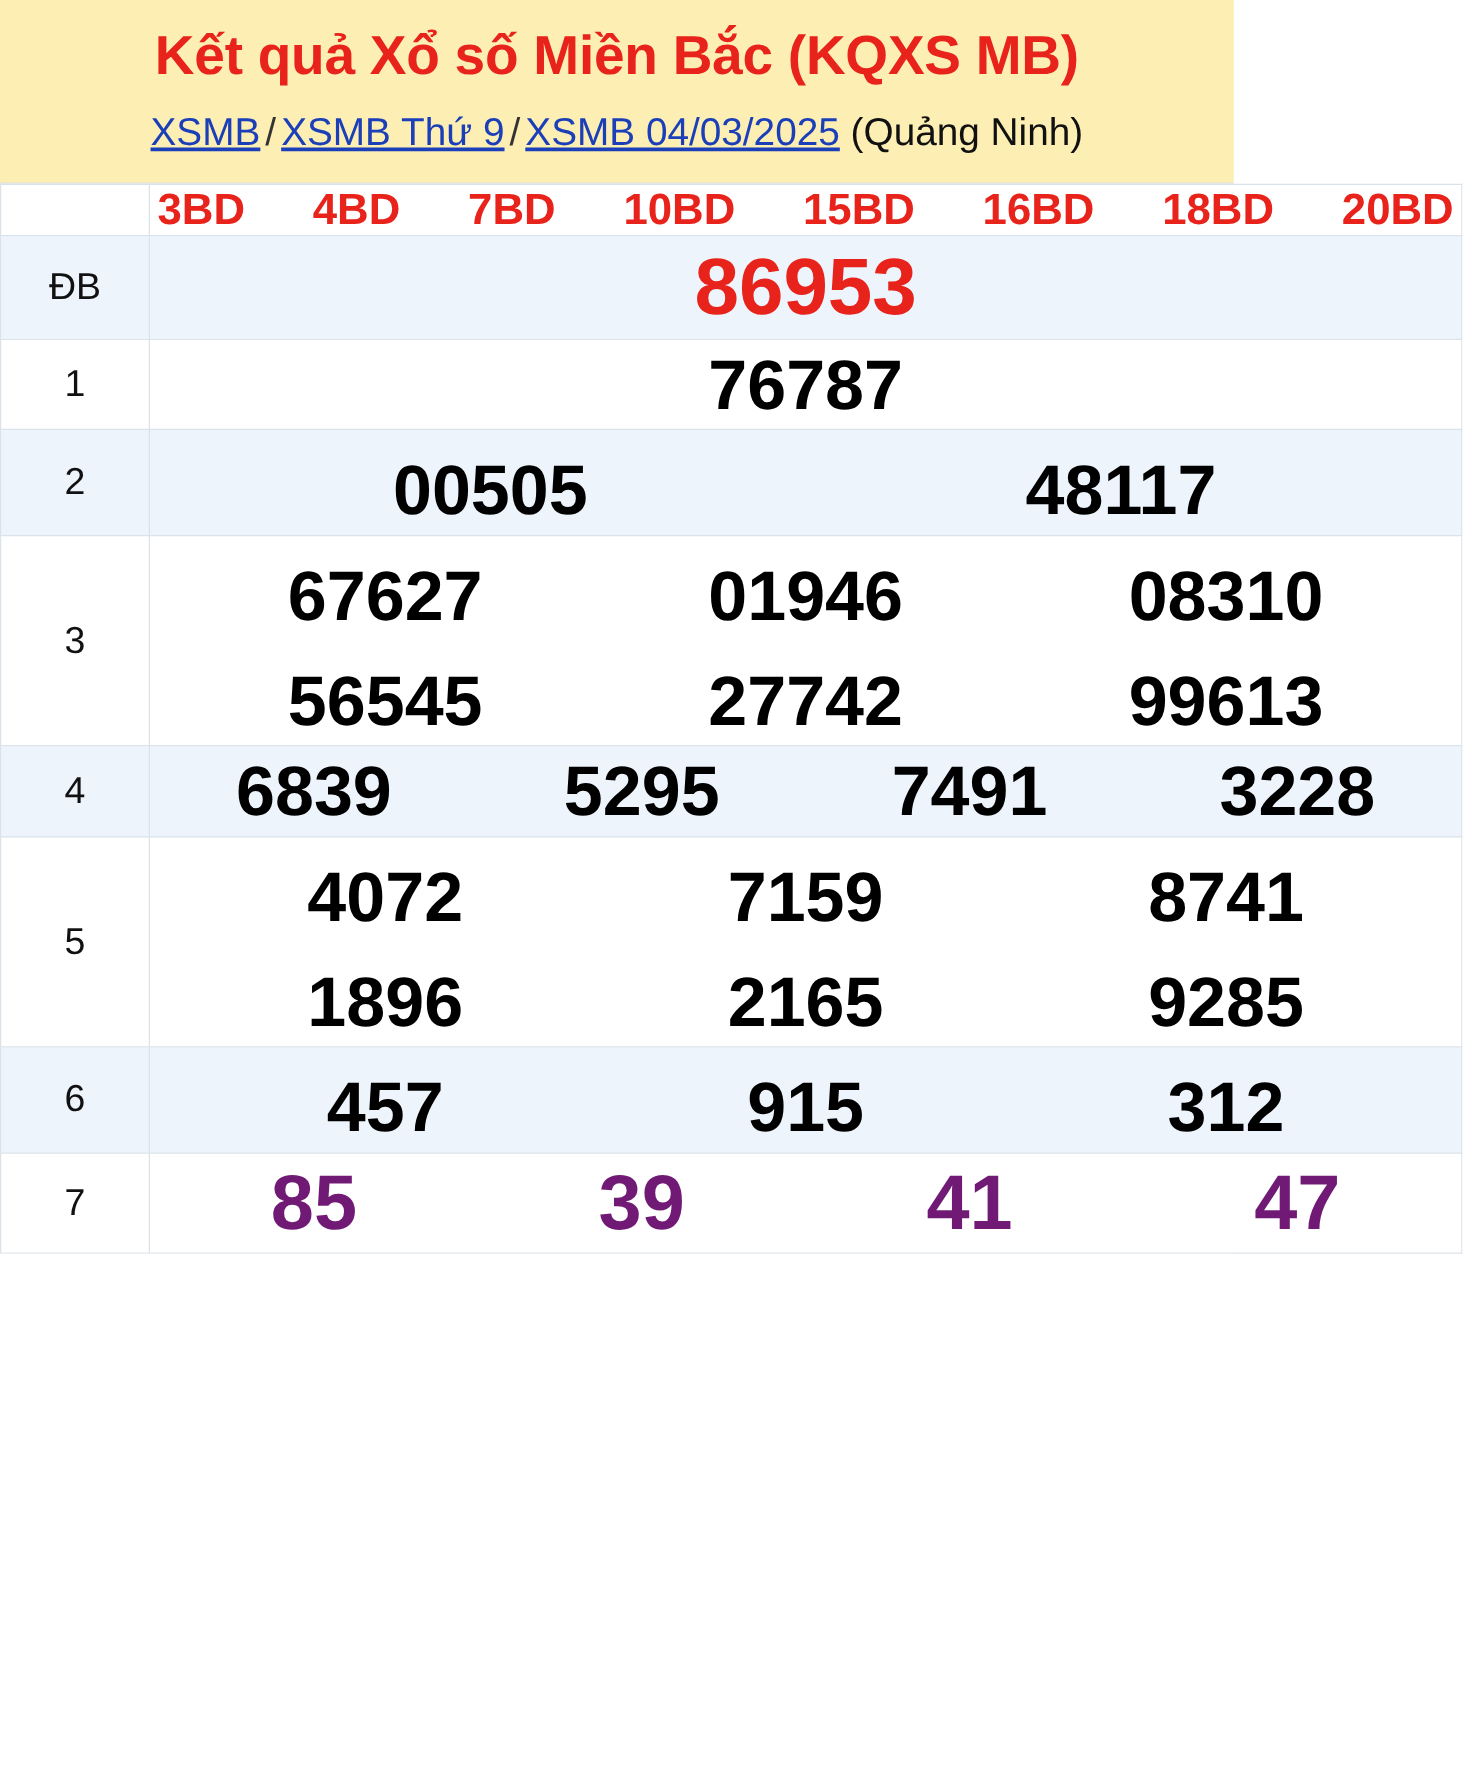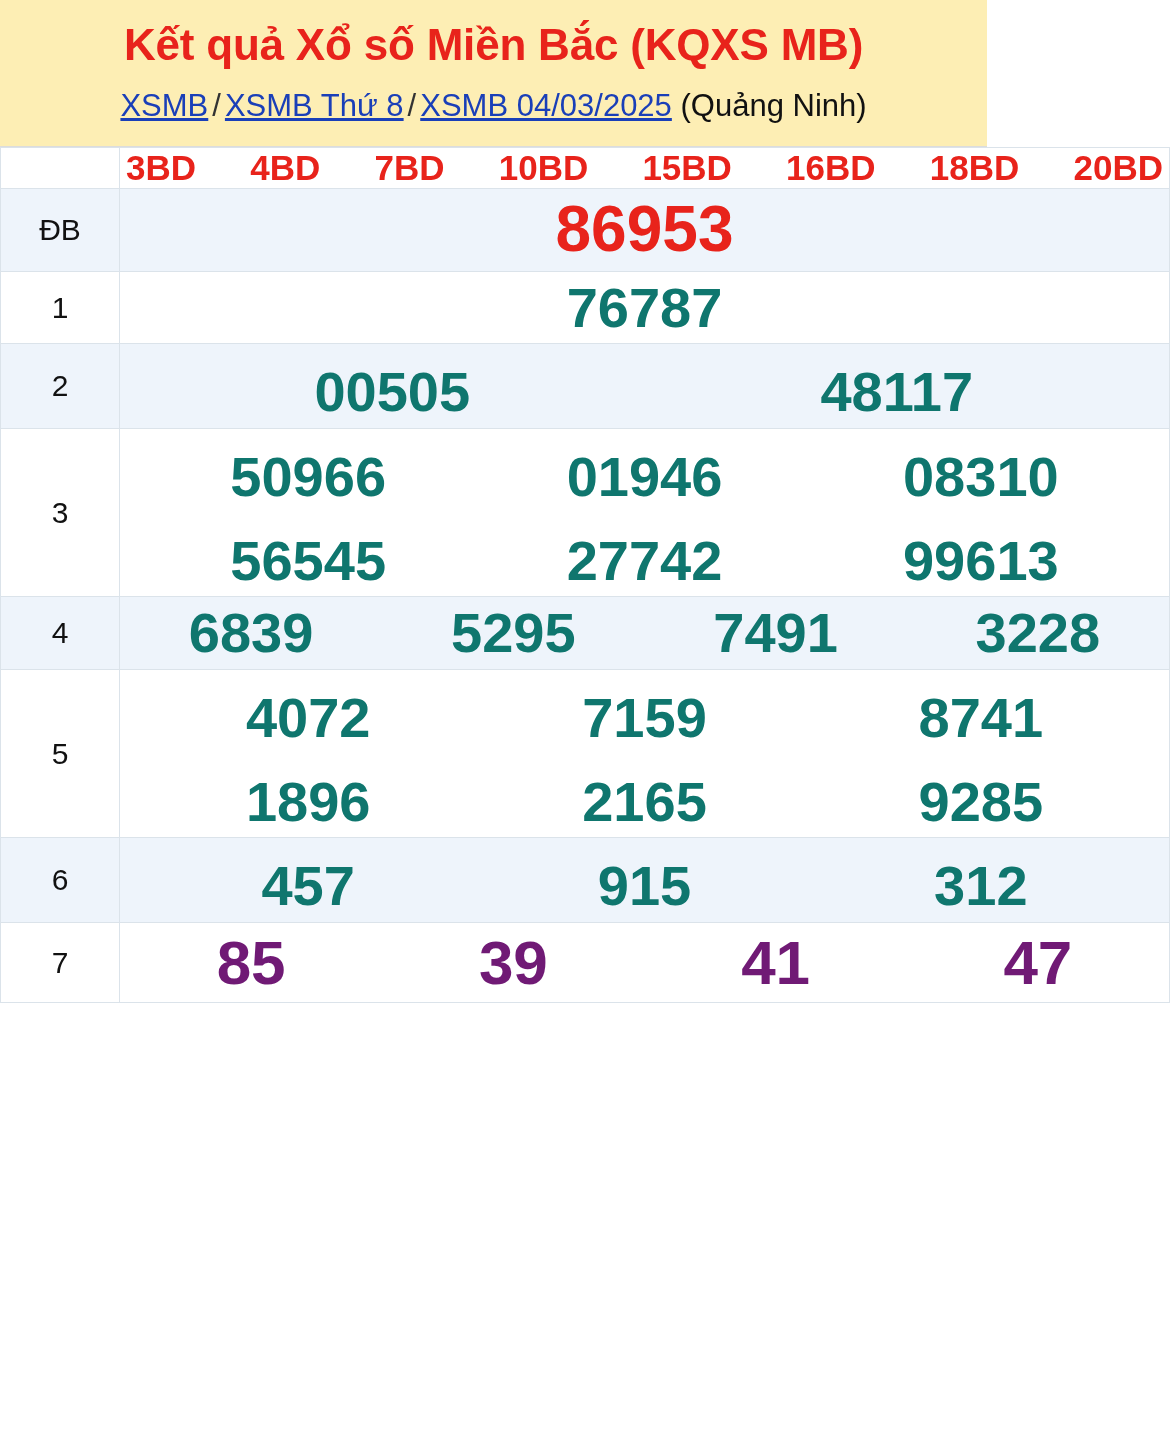--- a/index.html
+++ b/index.html
@@ -100,21 +100,21 @@
     display: flex;
     justify-content: space-around;
     align-items: center;
     width: 100%;
     box-sizing: border-box;
   }
   .num-line.pad { padding: 0 20px; margin-top: 12px; }
 
   .num {
     font-weight: bold;
-    color: #0f766e;
+    color: #000000;
     font-size: 56px;
     line-height: 1.28;
     letter-spacing: 0px;
     text-align: center;
   }
   .num.db {
     color: #e8231b;
     font-size: 64px;
   }
   .num.red {
@@ -132,21 +132,21 @@
   .bottom-space { height: 22px; background: #fff; }
 </style>
 </head>
 <body>
 
 <div class="page">
 
   <div class="header">
     <div class="title">Kết quả Xổ số Miền Bắc (KQXS MB)</div>
     <div class="breadcrumb">
-      <a href="#">XSMB</a><span class="sep">/</span><a href="#">XSMB Thứ 8</a><span class="sep">/</span><a href="#">XSMB 04/03/2025</a> <span class="province">(Quảng Ninh)</span>
+      <a href="#">XSMB</a><span class="sep">/</span><a href="#">XSMB Thứ 9</a><span class="sep">/</span><a href="#">XSMB 04/03/2025</a> <span class="province">(Quảng Ninh)</span>
     </div>
   </div>
 
   <table class="results">
     <tbody>
       <tr class="bd-row row-plain">
         <td class="lbl"></td>
         <td class="vals bd-cell">
           <div class="bd-list">
             <span>3BD</span>
@@ -186,21 +186,21 @@
             <span class="num">00505</span>
             <span class="num">48117</span>
           </div>
         </td>
       </tr>
 
       <tr class="row-plain">
         <td class="lbl">3</td>
         <td class="vals cell-pad2">
           <div class="num-line three-col pad">
-            <span class="num">50966</span>
+            <span class="num">67627</span>
             <span class="num">01946</span>
             <span class="num">08310</span>
           </div>
           <div class="num-line three-col pad">
             <span class="num">56545</span>
             <span class="num">27742</span>
             <span class="num">99613</span>
           </div>
         </td>
       </tr>

